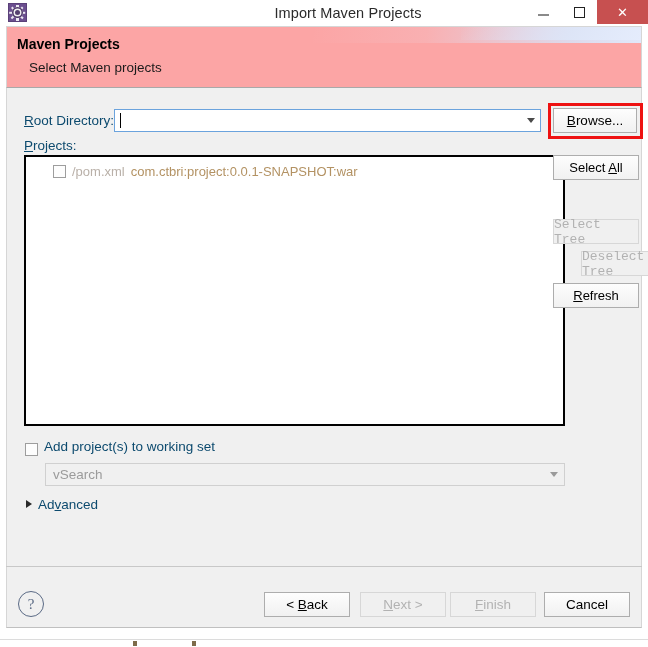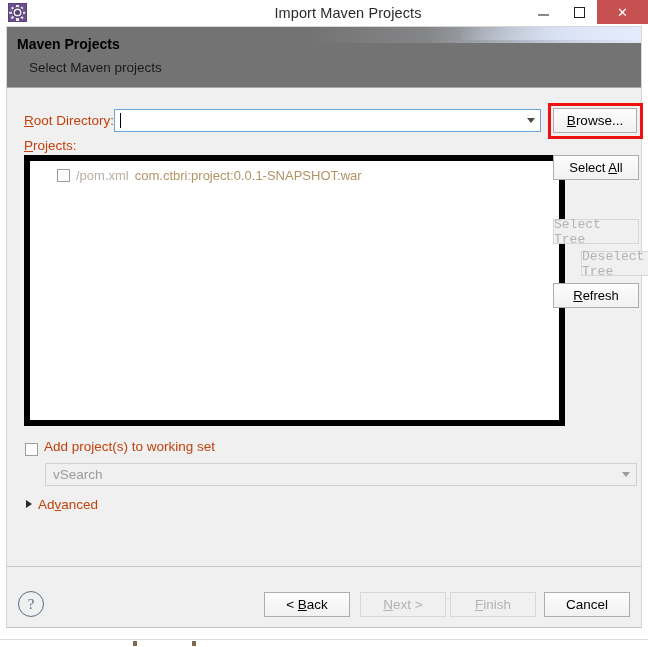--- a/index.html
+++ b/index.html
@@ -114,21 +114,21 @@
     font-size: 13px;
     line-height: 1;
     font-family: "DejaVu Sans", sans-serif;
   }
 
   
   .wizhead {
     position: absolute;
     left: 6px; top: 26px;
     width: 636px; height: 62px;
-    background: #737373;
+    background: #fca5a5;
     border: 1px solid #d6d6d6;
     border-bottom: 1px solid #a9a9a9;
     box-sizing: border-box;
     overflow: hidden;
   }
   .wizhead .banner-gradient {
     position: absolute;
     right: 0; top: 0;
     width: 330px; height: 16px;
     background: linear-gradient(100deg, rgba(255,255,255,0) 0%, rgba(232,238,250,0.15) 35%, rgba(216,226,247,0.85) 78%, rgba(224,232,250,1) 100%);
@@ -160,21 +160,21 @@
     width: 636px; height: 478px;
     background: #f0f0f0;
     border-left: 1px solid #d6d6d6;
     border-right: 1px solid #d6d6d6;
     box-sizing: border-box;
   }
 
   .lbl {
     position: absolute;
     font-size: 13.5px;
-    color: #c2410c;
+    color: #0c4a6e;
     white-space: nowrap;
   }
   .u { text-decoration: underline; }
 
   
   .rootcombo {
     position: absolute;
     left: 107px; top: 21px;
     width: 427px; height: 23px;
     background: #ffffff;
@@ -226,21 +226,21 @@
     box-sizing: border-box;
     pointer-events: none;
   }
 
   
   .treepanel {
     position: absolute;
     left: 17px; top: 67px;
     width: 541px; height: 271px;
     background: #ffffff;
-    border: 6px solid #000000;
+    border: 2px solid #000000;
     box-sizing: border-box;
     overflow: hidden;
   }
   .treerow {
     position: absolute;
     left: 0; top: 4px;
     height: 20px;
     display: flex;
     align-items: center;
     font-size: 13px;
@@ -283,21 +283,21 @@
     position: absolute;
     left: 18px; top: 355px;
     width: 13px; height: 13px;
     border: 1px solid #9d9d9d;
     background: #fdfdfd;
     box-sizing: border-box;
   }
   .wscombo {
     position: absolute;
     left: 38px; top: 375px;
-    width: 592px; height: 23px;
+    width: 520px; height: 23px;
     background: #f0f0f0;
     border: 1px solid #d0d0d0;
     box-sizing: border-box;
   }
   .wscombo .wsval {
     position: absolute;
     left: 7px; top: 3px;
     font-size: 13.5px;
     color: #9b9b9b;
   }

